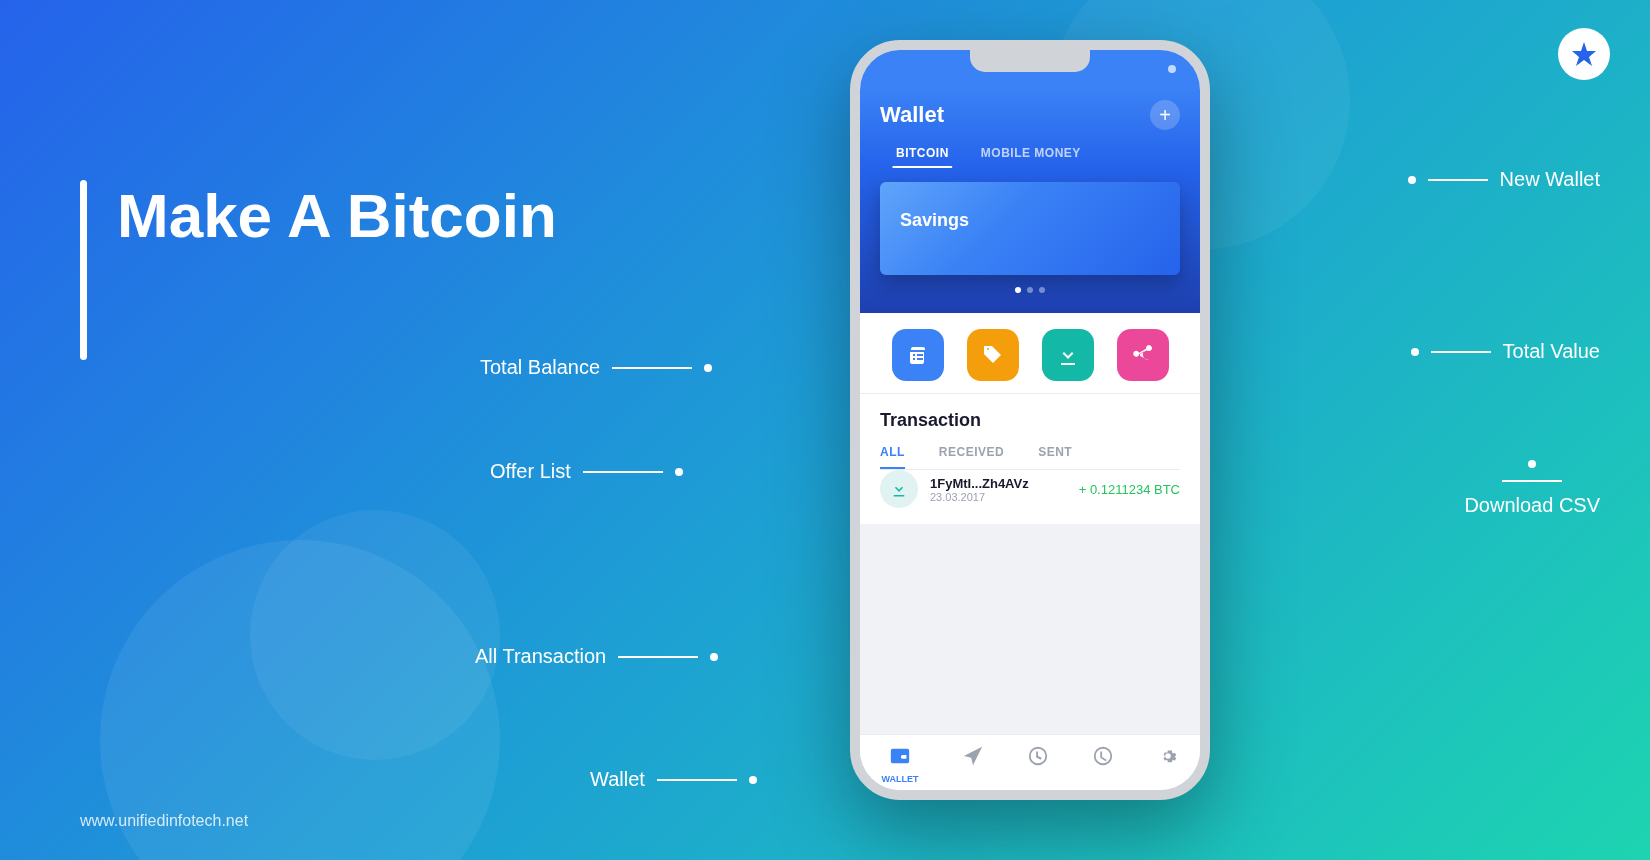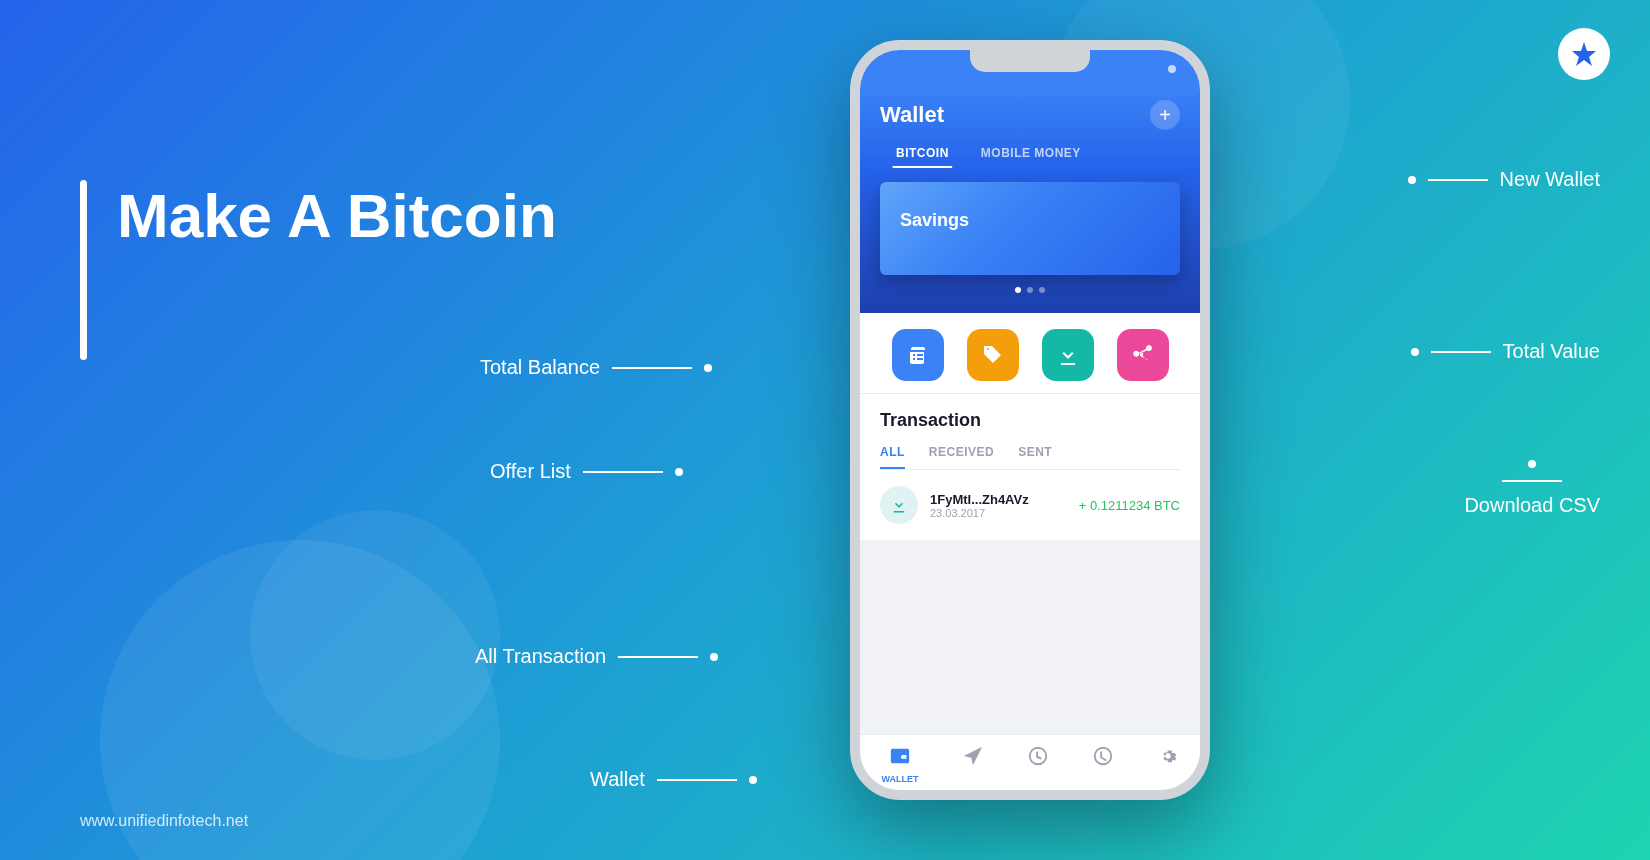--- a/index.html
+++ b/index.html
@@ -327,22 +327,21 @@
 
     .transactions-title {
       font-size: 18px;
       font-weight: 700;
       color: #1a1a2e;
       margin-bottom: 14px;
     }
 
     .tx-tabs {
       display: flex;
-      gap: 24px;
-      margin-bottom: 16px;
+      gap: 34px;
       border-bottom: 1px solid #e8ecf0;
     }
 
     .tx-tab {
       font-size: 12px;
       font-weight: 600;
       color: #9ca3af;
       padding-bottom: 8px;
       cursor: pointer;
       letter-spacing: 0.5px;

